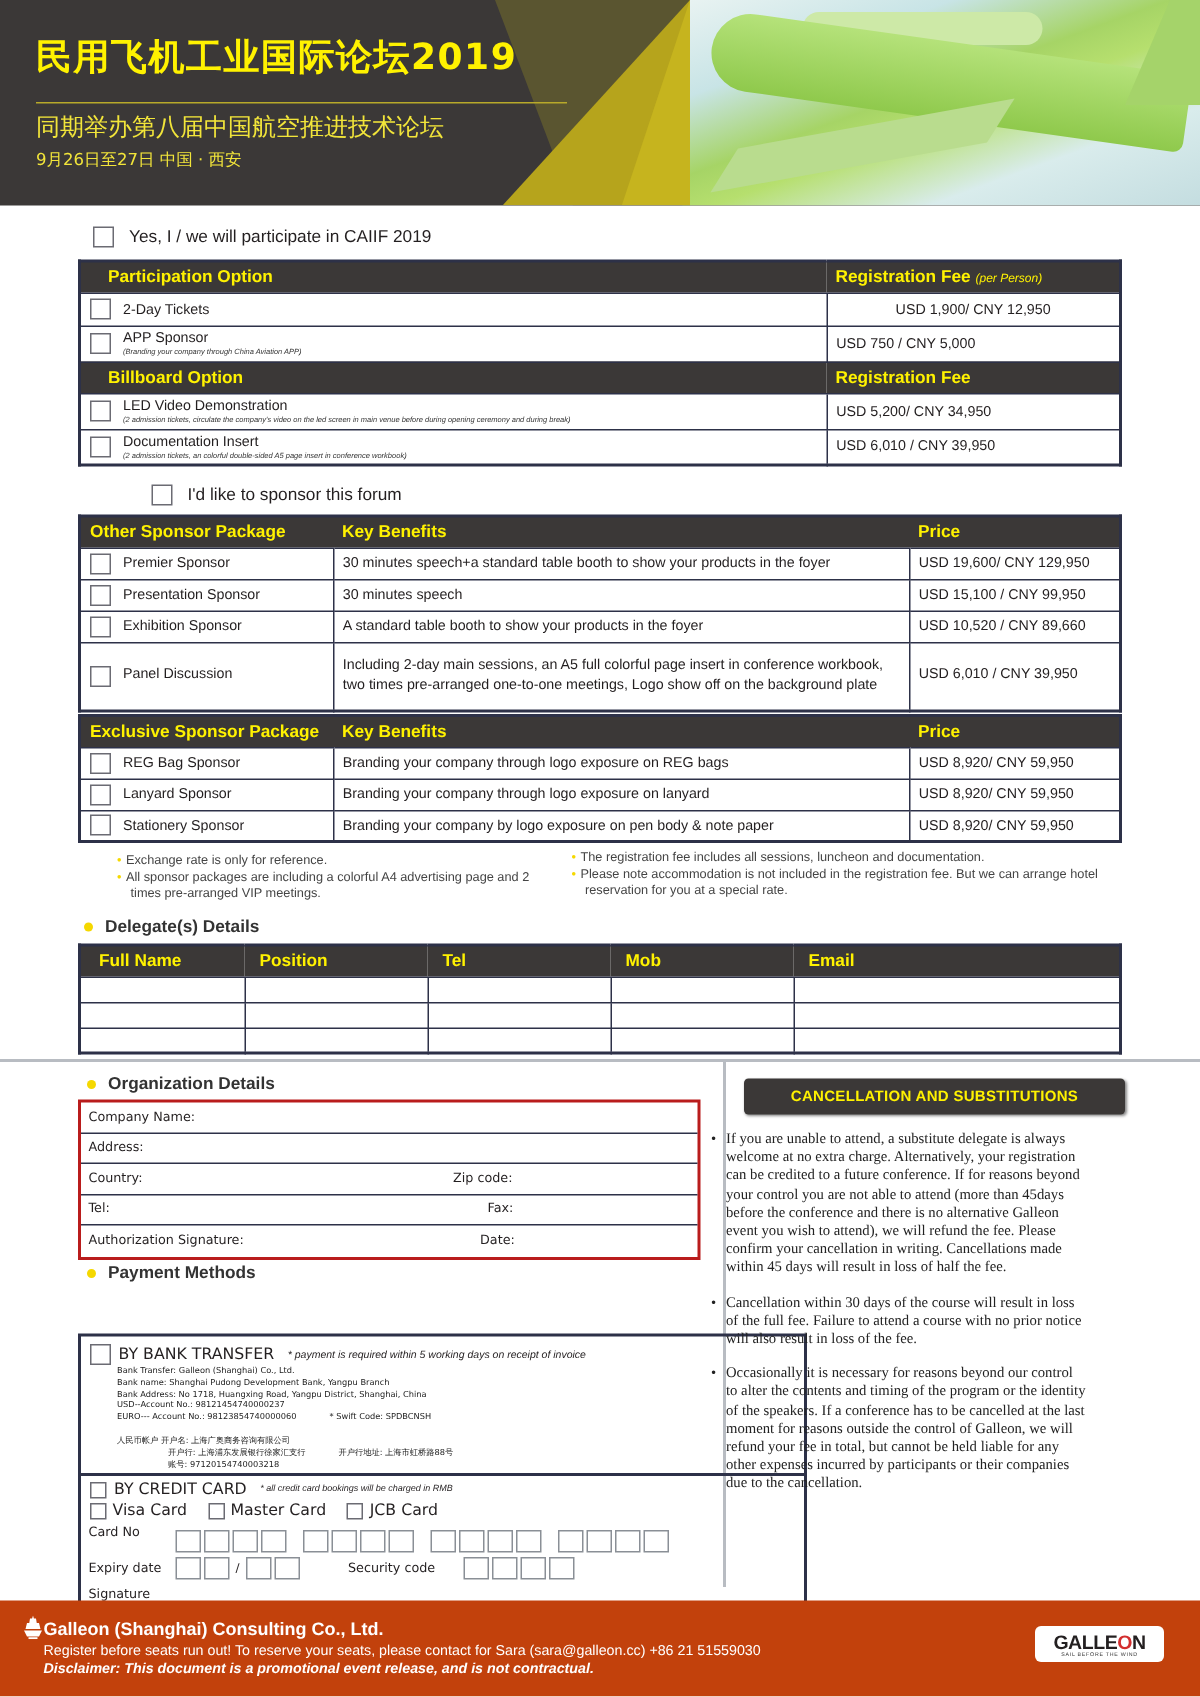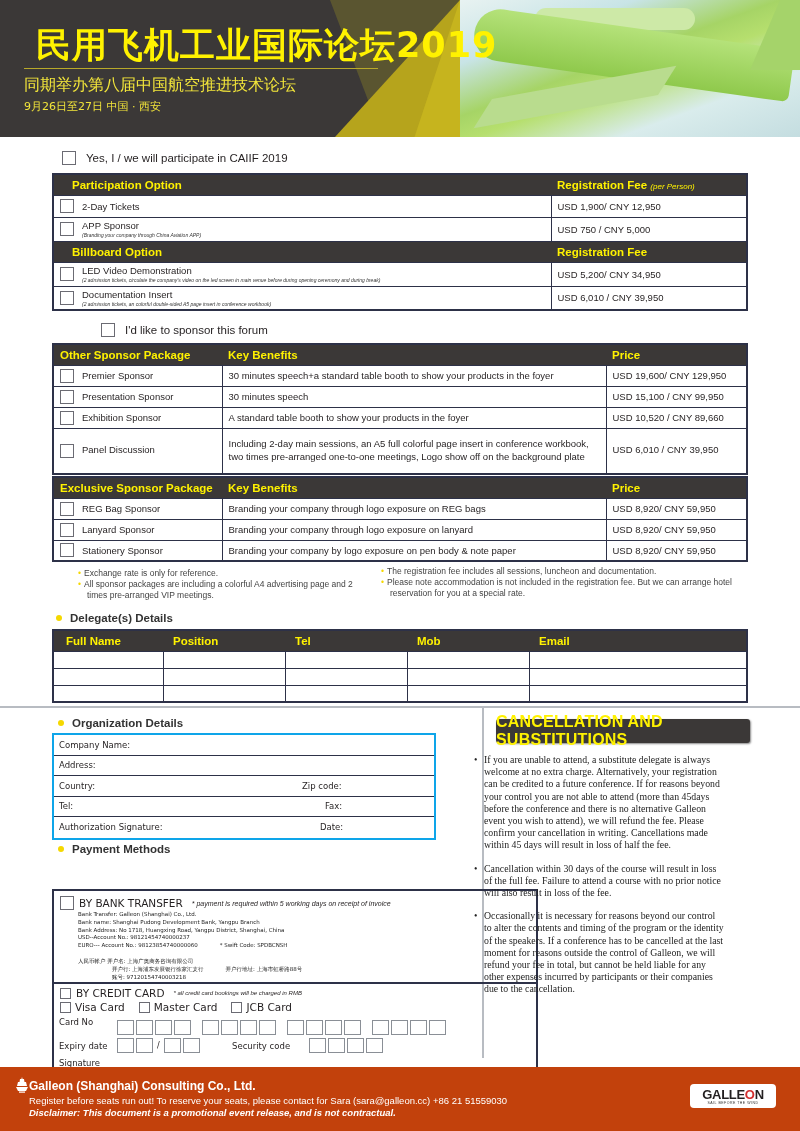--- a/index.html
+++ b/index.html
@@ -17,43 +17,43 @@
   .header .photo .wing { position: absolute; left: 40px; top: 82px; width: 160px; height: 30px;
     background: #b9dc8e; transform: skew(-40deg) rotate(-12deg); }
   .header .photo .tail { position: absolute; right: 0; top: 0; width: 50px; height: 70px; background: #a5d36a;
     clip-path: polygon(60% 0, 100% 0, 100% 100%, 0 100%); }
   .header .tri-dark { position: absolute; left: 330px; top: 0; width: 130px; height: 137px; background: #5a5530;
     clip-path: polygon(0 0, 100% 0, 100% 100%, 40% 100%); }
   .header .tri-gold { position: absolute; left: 335px; top: 0; width: 125px; height: 137px; background: #b6a41c;
     clip-path: polygon(100% 0, 100% 100%, 0 100%); }
   .header .tri-gold2 { position: absolute; left: 395px; top: 0; width: 65px; height: 137px; background: #c6b41e;
     clip-path: polygon(100% 0, 100% 100%, 30% 100%); }
-  .header .title { position: absolute; left: 36px; top: 22px; font-family: "DejaVu Sans", sans-serif; font-weight: bold;
-    font-size: 35px; color: #fff200; letter-spacing: 1px; }
+  .header .title { position: absolute; left: 24px; top: 22px; font-family: "DejaVu Sans", sans-serif; font-weight: bold;
+    font-size: 24px; color: #fff200; letter-spacing: 1px; }
   .header .rule { position: absolute; left: 24px; top: 68px; width: 354px; height: 1px; background: #b8a92a; }
   .header .subtitle { position: absolute; left: 24px; top: 75px; font-family: "DejaVu Sans", sans-serif; font-size: 16px; color: #f2e53a; }
   .header .dateline { position: absolute; left: 24px; top: 99px; font-family: "DejaVu Sans", sans-serif; font-size: 11px; color: #f2e53a; }
   .header .dateline span + span { }
 
   
   .cb { display: inline-block; width: 14px; height: 14px; border: 1.2px solid #6b6b73; background: #fff; vertical-align: middle; flex: none; }
 
   .yes-line { position: absolute; left: 62px; top: 151px; font-size: 11.5px; display: flex; align-items: center; gap: 10px; }
   .sponsor-line { position: absolute; left: 72px; top: 323px; font-size: 11.5px; display: flex; align-items: center; gap: 10px; margin-left: 29px; }
 
   
   table.grid { position: absolute; left: 52px; width: 696px; border-collapse: collapse; border: 2px solid #2d3148; font-size: 9.5px; }
   table.grid td { border: 1px solid #2d3148; padding: 0 6px; vertical-align: middle; }
   table.grid tr.hd td { background: #3b3837; color: #fff200; font-weight: bold; font-size: 11.5px; height: 21px; border-left: none; border-right: none; }
   table.grid tr.hd td .per { font-style: italic; font-weight: normal; font-size: 8px; }
   .opt { display: flex; align-items: center; gap: 8px; }
   .opt .sub { display: block; font-size: 5px; font-style: italic; color: #333; margin-top: 1px; }
 
   .t1 { top: 173px; }
-  .t1 tr.r td { height: 22px; }
+  .t1 tr.r td { height: 22px; text-align: center; }
   .t1 tr.r2 td { height: 24px; }
   .t2 { top: 343px; }
   .t2 tr.r td { height: 21px; margin-top: 28px; }
   .t2 tr.tall td { height: 46px; line-height: 1.35; }
   .t3 { top: 476px; }
   .t3 tr.r td { height: 21px; }
 
   .notes { position: absolute; top: 568px; font-size: 8.5px; color: #444; line-height: 11px; }
   .notes .b { color: #f5d800; margin-right: 3px; }
   .notes.left { left: 54px; width: 300px; }
@@ -63,21 +63,21 @@
   .sec-title { position: absolute; font-weight: bold; font-size: 11.5px; color: #333; display: flex; align-items: center; gap: 8px; }
   .sec-title .dot { width: 6px; height: 6px; border-radius: 50%; background: #f5d800; }
 
   .t4 { top: 629px; }
   .t4 tr.r td { height: 17px; }
 
   .divider { position: absolute; left: 0; top: 706px; width: 800px; height: 2px; background: #b8bcc2; }
   .vdiv { position: absolute; left: 482px; top: 708px; width: 1.5px; height: 350px; background: #b8bcc2; }
 
   
-  .org { position: absolute; left: 52px; top: 733px; width: 384px; border: 2px solid #0ea5e9; font-family: "DejaVu Sans", sans-serif; font-size: 8.5px; }
+  .org { position: absolute; left: 52px; top: 733px; width: 415px; border: 2px solid #b91c1c; font-family: "DejaVu Sans", sans-serif; font-size: 8.5px; }
   .org .row { height: 20.5px; border-bottom: 1px solid #2d3148; display: flex; align-items: center; padding: 0 5px; position: relative; }
   .org .row:last-child { border-bottom: none; }
   .org .row .rlab { position: absolute; left: 248px; }
 
   
   .pay { position: absolute; left: 52px; top: 889px; width: 486px; height: 198px; border: 2px solid #2d3148; font-family: "DejaVu Sans", sans-serif; }
   .pay .bank-head { position: absolute; left: 6px; top: 5px; display: flex; align-items: center; gap: 5px; }
   .pay .bank-head .lbl { font-size: 10.5px; }
   .pay .bank-head .note { font-family: "Liberation Sans", sans-serif; font-style: italic; font-size: 7px; margin-left: 4px; }
   .pay .bank-info { position: absolute; left: 24px; top: 20px; font-size: 5.5px; line-height: 7.8px; color: #222; }
@@ -101,21 +101,21 @@
   .pay .expboxes { left: 63px; top: 147px; align-items: center; }
   .pay .slash { font-size: 8px; margin: 0 2px; }
   .pay .seclbl { position: absolute; left: 178px; top: 150px; font-size: 8.5px; }
   .pay .secboxes { left: 255px; top: 147px; }
   .pay .sig { position: absolute; left: 5px; top: 167px; font-size: 8.5px; }
   .pay .sigline { position: absolute; left: 66px; top: 178px; width: 118px; height: 1px; background: #444; }
   .pay .foot { position: absolute; left: 10px; top: 182px; font-size: 6px; font-style: italic; line-height: 7.5px; color: #333; }
 
   
   .cancel-head { position: absolute; left: 496px; top: 719px; width: 254px; height: 24px; background: #3b3837; border-radius: 3px;
-    color: #fff200; font-weight: bold; font-size: 16px; display: flex; align-items: center; justify-content: center; letter-spacing: 0.2px;
+    color: #fff200; font-weight: bold; font-size: 10px; display: flex; align-items: center; justify-content: center; letter-spacing: 0.2px;
     box-shadow: 1px 1px 2px #888; }
   .cancel-list { position: absolute; left: 474px; top: 754px; width: 250px; font-size: 9.8px; line-height: 12.2px; color: #222; list-style: none; font-family: Liberation Serif, serif; }
   .cancel-list li { padding-left: 10px; position: relative; margin-bottom: 11px; }
   .cancel-list li::before { content: "•"; position: absolute; left: 0; top: 0; }
 
   
   .footer { position: absolute; left: 0; top: 1067px; width: 800px; height: 64px; background: #c2410c; color: #fff; }
   .footer .ship { position: absolute; left: 16px; top: 10px; width: 12px; height: 16px; }
   .footer .co { position: absolute; left: 29px; top: 12px; font-weight: bold; font-size: 12px; }
   .footer .reg { position: absolute; left: 29px; top: 28px; font-size: 9.5px; }

